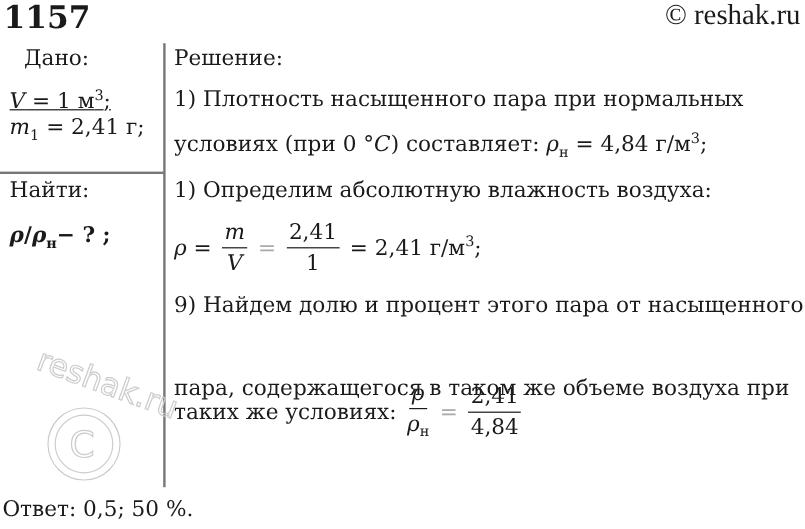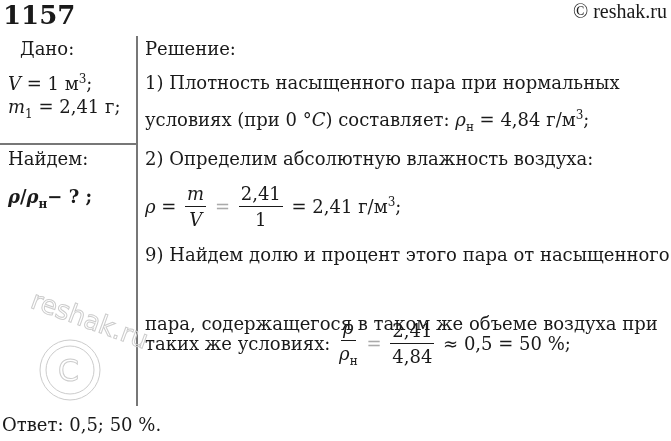--- a/index.html
+++ b/index.html
@@ -1,20 +1,20 @@
 <!DOCTYPE html>
 <html><head>
 <meta charset="utf-8">
 <style>
   html, body { margin: 0; padding: 0; background: #ffffff; }
   body { width: 671px; height: 441px; position: relative; overflow: hidden;
          font-family: "DejaVu Serif", "Liberation Serif", serif; color: #1a1a1a; }
   .abs { position: absolute; white-space: nowrap; }
   .num { left: 3px; top: 0px; font-size: 26px; font-weight: bold; }
-  .copy { right: 4px; top: 0px; font-size: 20px; font-family: "Liberation Serif", serif; }
+  .copy { right: 4px; top: 0px; font-size: 24px; font-family: "Liberation Serif", serif; }
   .t { font-size: 18px; }
   .it { font-style: italic; }
   sub, sup { font-size: 12px; }
   .vline { position: absolute; left: 136px; top: 36px; width: 1.5px; height: 370px; background: #777; }
   .hline { position: absolute; left: 0; top: 143px; width: 137px; height: 1.5px; background: #777; }
   .frac { display: inline-flex; flex-direction: column; align-items: center; vertical-align: middle; margin: 0 3px; }
   .frac .n { border-bottom: 1.5px solid #1a1a1a; padding: 0 2px; line-height: 24px; }
   .frac .d { line-height: 26px; }
   .faint { color: #aaa; }
   .wm { position: absolute; left: 18px; top: 285px; width: 130px; height: 120px; pointer-events: none; }
@@ -23,39 +23,39 @@
 <body>
 
 <div class="abs num">1157</div>
 <div class="abs" style="left:50px;top:2px;font-size:21px;">.</div>
 <div class="abs copy">© reshak.ru</div>
 
 <div class="vline"></div>
 <div class="hline"></div>
 
 <div class="abs t" style="left:20px;top:38px;">Дано:</div>
-<div class="abs t" style="left:8px;top:72px;">
+<div class="abs t" style="left:8px;top:72px;text-decoration:underline;">
   <span class="it">V</span><span> = 1 м</span><sup>3</sup><span>;</span>
 </div>
 <div class="abs t" style="left:8px;top:96px;">
   <span class="it">m</span><sub>1</sub><span> = 2,41 г;</span>
 </div>
 
-<div class="abs t" style="left:8px;top:148px;">Найдем:</div>
+<div class="abs t" style="left:8px;top:148px;">Найти:</div>
 <div class="abs t" style="left:8px;top:186px;font-weight:bold;">
   <span class="it">ρ</span><span>/</span><span class="it">ρ</span><sub>н</sub><span>− ? ;</span>
 </div>
 
 <div class="abs t" style="left:145px;top:38px;">Решение:</div>
 <div class="abs t" style="left:145px;top:72px;">1) Плотность насыщенного пара при нормальных</div>
 <div class="abs t" style="left:145px;top:108px;">
   <span>условиях (при 0 °</span><span class="it">C</span><span>) составляет:  </span><span class="it">ρ</span><sub>н</sub><span> = 4,84 г/м</span><sup>3</sup><span>;</span>
 </div>
 
-<div class="abs t" style="left:145px;top:148px;">2) Определим абсолютную влажность воздуха:</div>
+<div class="abs t" style="left:145px;top:148px;">1) Определим абсолютную влажность воздуха:</div>
 <div class="abs t" style="left:145px;top:182px;">
   <span class="it">ρ = </span>
   <span class="frac">
       <span class="n it">m</span>
       <span class="d it">V</span>
     </span>
   <span class="faint"> = </span>
   <span class="frac">
       <span class="n">2,41</span>
       <span class="d">1</span>
@@ -69,21 +69,20 @@
   <span>таких же условиях:  </span>
   <span class="frac">
       <span class="n it">ρ</span>
       <span class="d"><span class="it">ρ</span><sub>н</sub></span>
     </span>
   <span class="faint">=</span>
   <span class="frac">
       <span class="n">2,41</span>
       <span class="d">4,84</span>
     </span>
-  <span> ≈ 0,5 = 50 %;</span>
 </div>
 
 <svg class="wm" viewBox="0 0 130 120">
   <circle cx="52" cy="85" r="30" fill="none" stroke="#ccc" stroke-width="1"></circle>
   <circle cx="52" cy="85" r="24" fill="none" stroke="#ccc" stroke-width="1"></circle>
   <text x="40" y="96" font-size="30" fill="none" stroke="#ccc" stroke-width="1" font-family="DejaVu Sans, sans-serif">C</text>
   <text x="8" y="40" font-size="26" fill="none" stroke="#ccc" stroke-width="1" font-family="DejaVu Sans, sans-serif" transform="rotate(20 60 40)">reshak.ru</text>
 </svg>
 
 <div class="abs t" style="left:2px;top:414px;">Ответ:  0,5;  50 %.</div>

